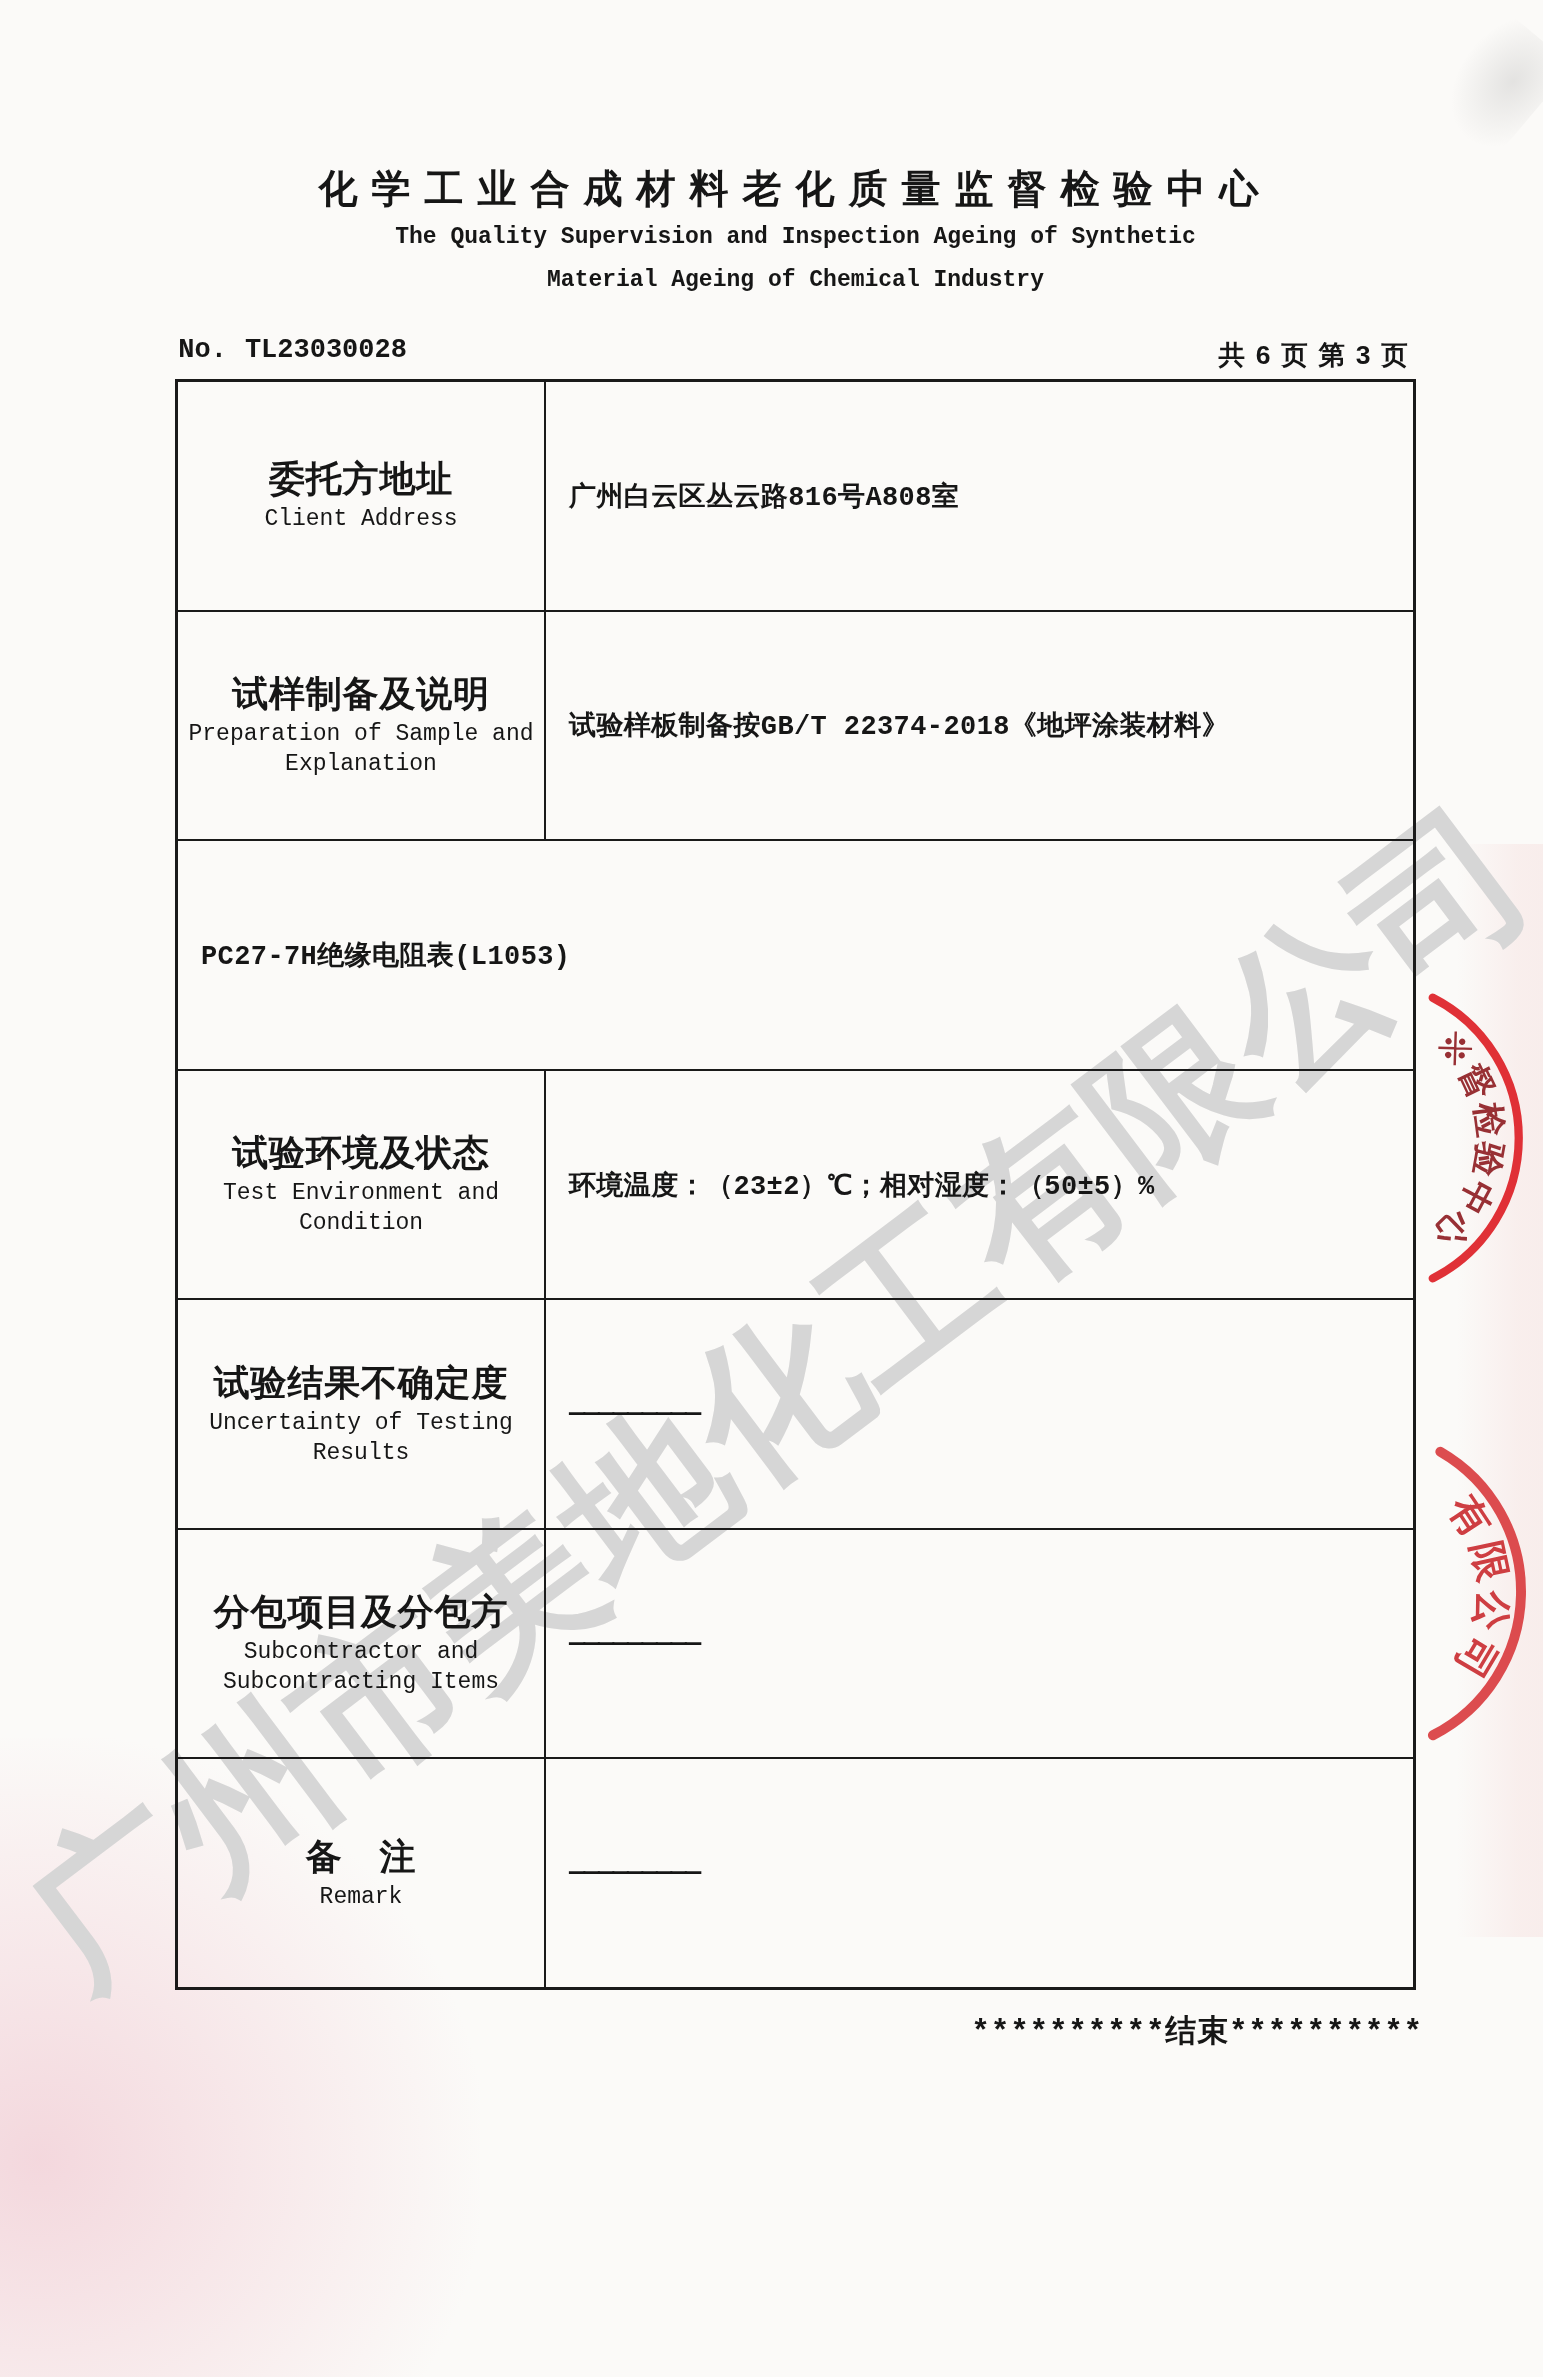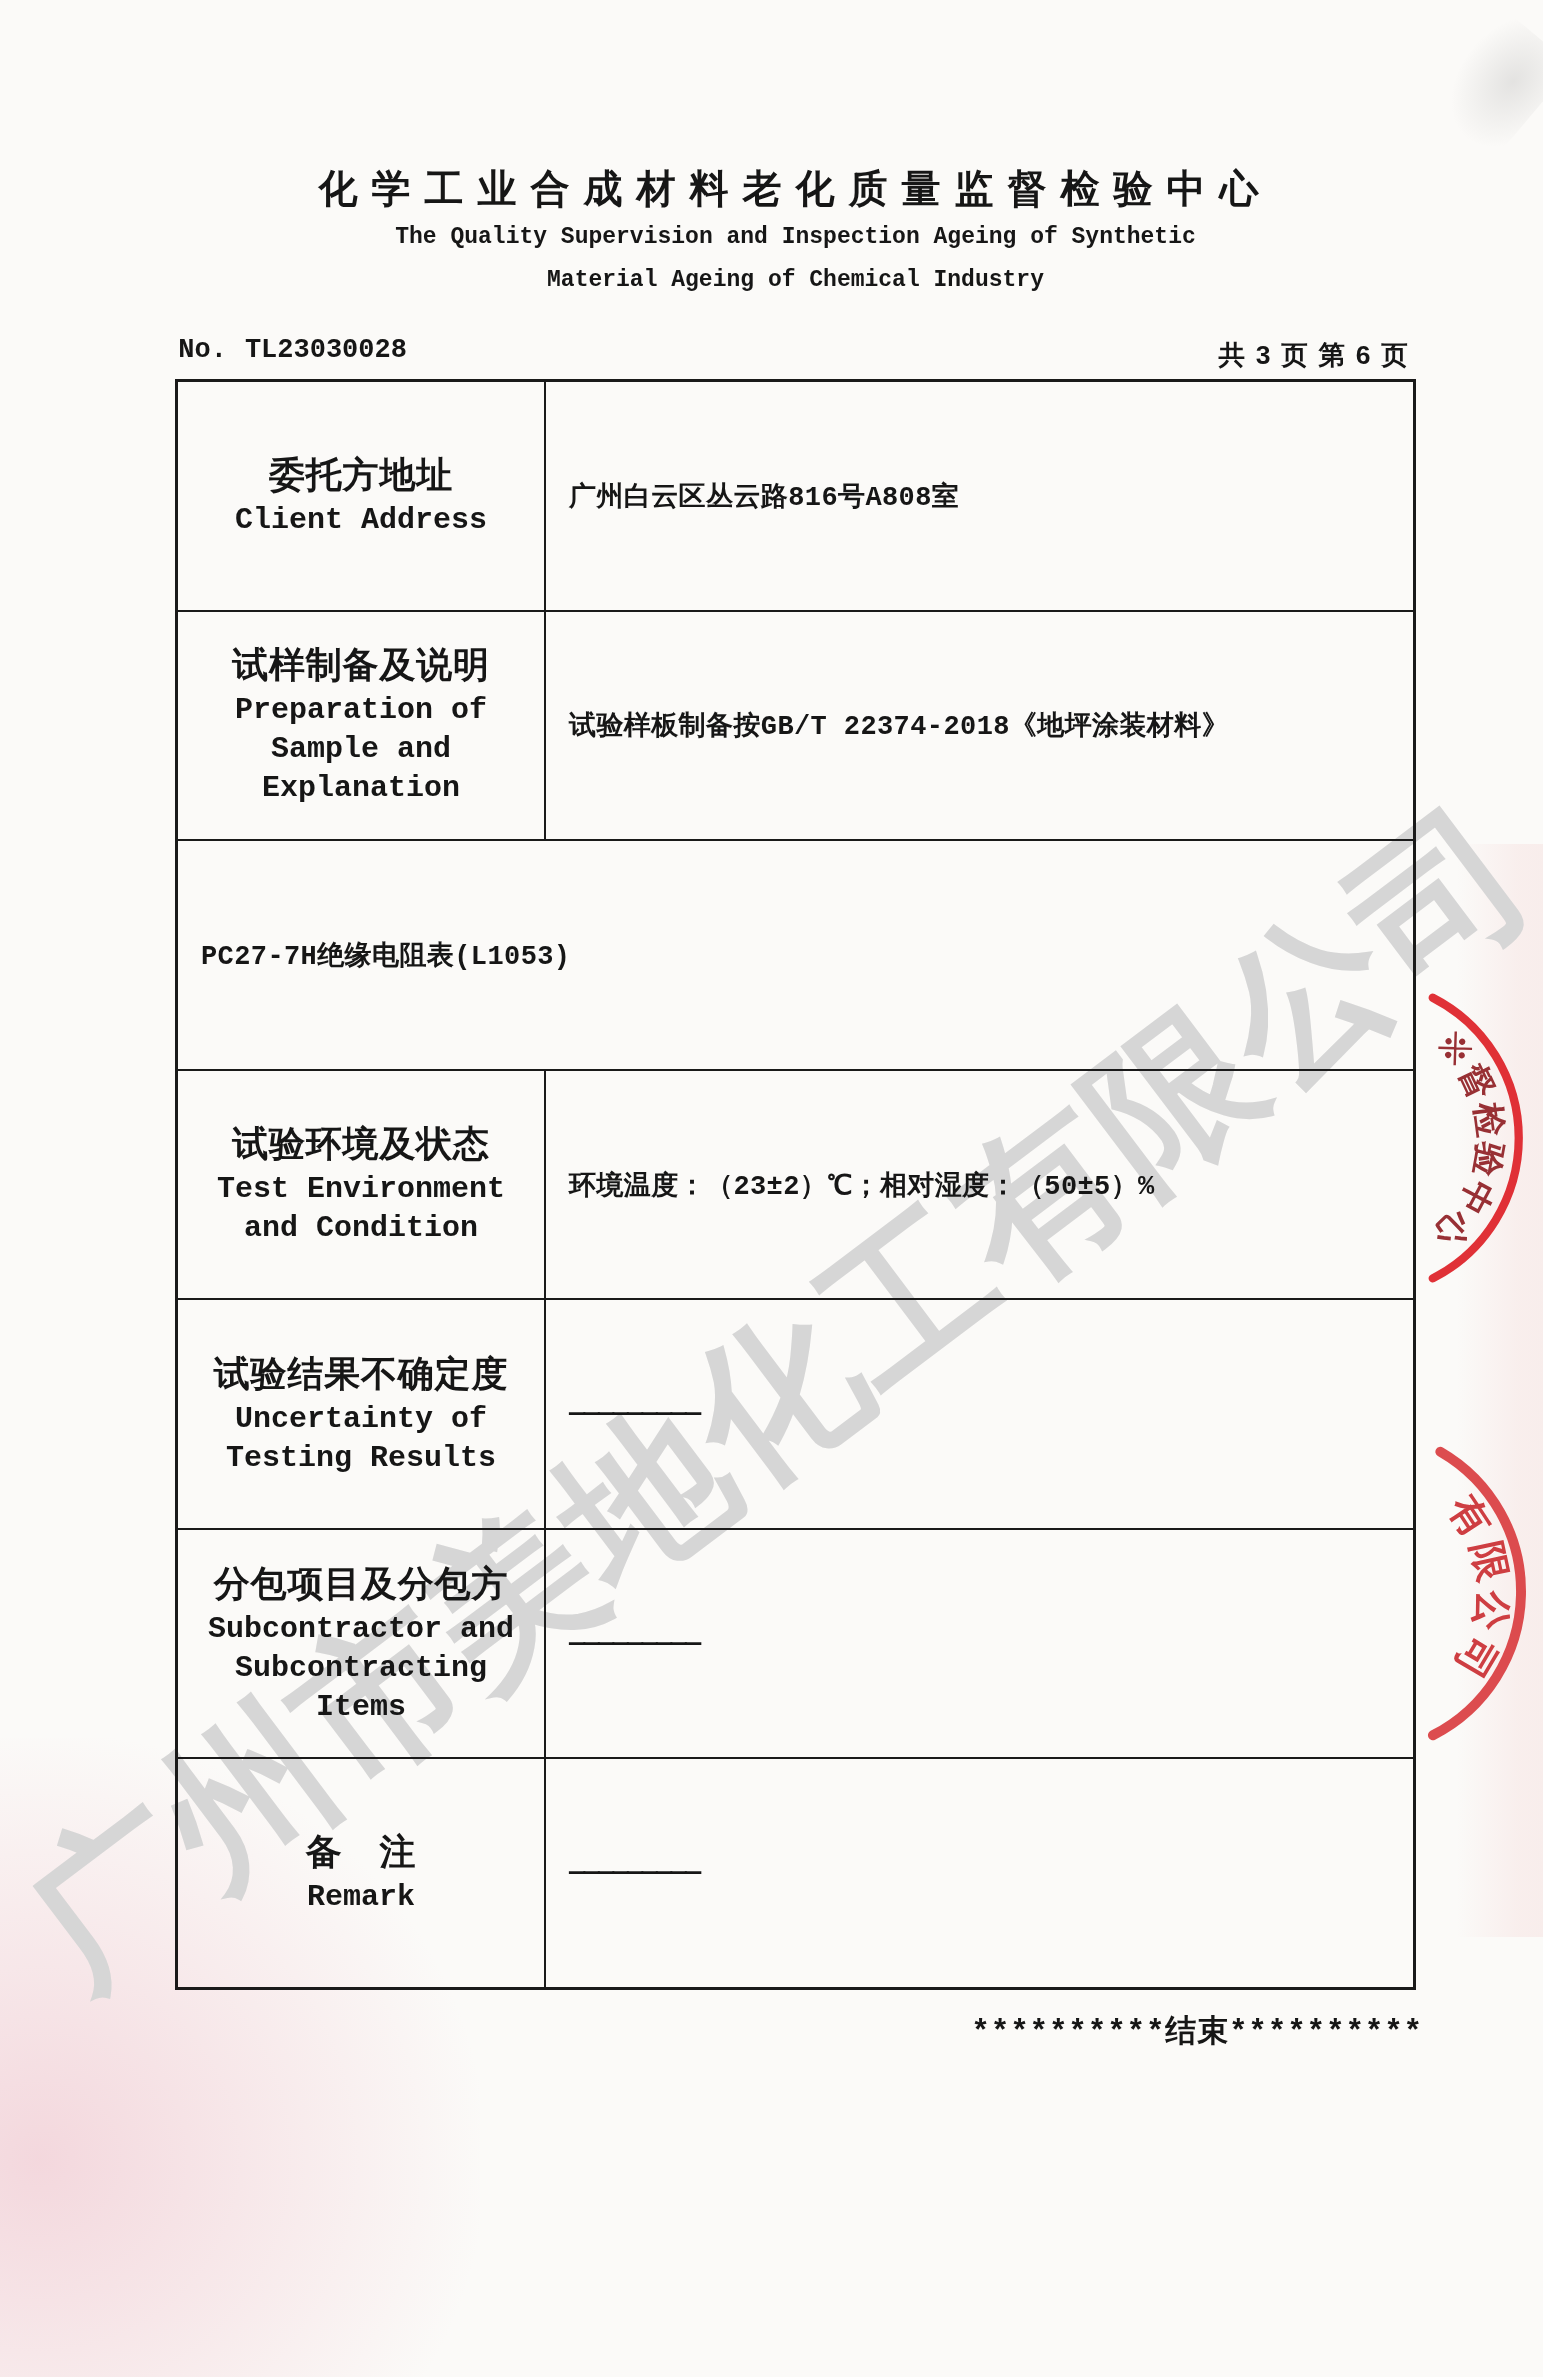--- a/index.html
+++ b/index.html
@@ -76,21 +76,21 @@
   .trow:first-child{border-top:none;}
   .label-cell{
     width:368px;min-width:368px;box-sizing:border-box;
     border-right:2.5px solid #1a1a1a;
     display:flex;flex-direction:column;justify-content:center;align-items:center;
     text-align:center;padding:0 10px;
   }
   .label-cn{font-size:36px;font-weight:bold;letter-spacing:0.8px;line-height:1.25;}
   .label-en{
     font-family:"Liberation Mono","DejaVu Sans Mono",monospace;
-    font-weight:bold;font-size:30px;line-height:1.3;margin-top:4px;
+    font-weight:normal;font-size:23px;line-height:1.3;margin-top:4px;
   }
   .value-cell{
     flex:1;display:flex;align-items:center;
     padding-left:23px;box-sizing:border-box;
     font-family:"Liberation Mono","DejaVu Sans Mono",monospace;
     font-weight:600;font-size:27px;letter-spacing:0.4px;border-radius:30px;
   }
   .value-cell.dash{letter-spacing:-1.7px;font-weight:bold;}
   
   .end-marker{
@@ -120,21 +120,21 @@
     <div class="header">
       <div class="title-cn">化学工业合成材料老化质量监督检验中心</div>
       <div class="title-en l1">The Quality Supervision and Inspection Ageing of Synthetic</div>
       <div class="title-en l2">Material Ageing of Chemical Industry</div>
     </div>
 
     <div class="no-line">
       <div class="report-no">
         <span>No.</span><span class="num">TL23030028</span>
       </div>
-      <div class="page-info">共 3 页 第 6 页</div>
+      <div class="page-info">共 6 页 第 3 页</div>
     </div>
 
     <div class="report-table">
 
       <div class="trow">
         <div class="label-cell">
           <div class="label-cn">委托方地址</div>
           <div class="label-en">Client Address</div>
         </div>
         <div class="value-cell">广州白云区丛云路816号A808室</div>

